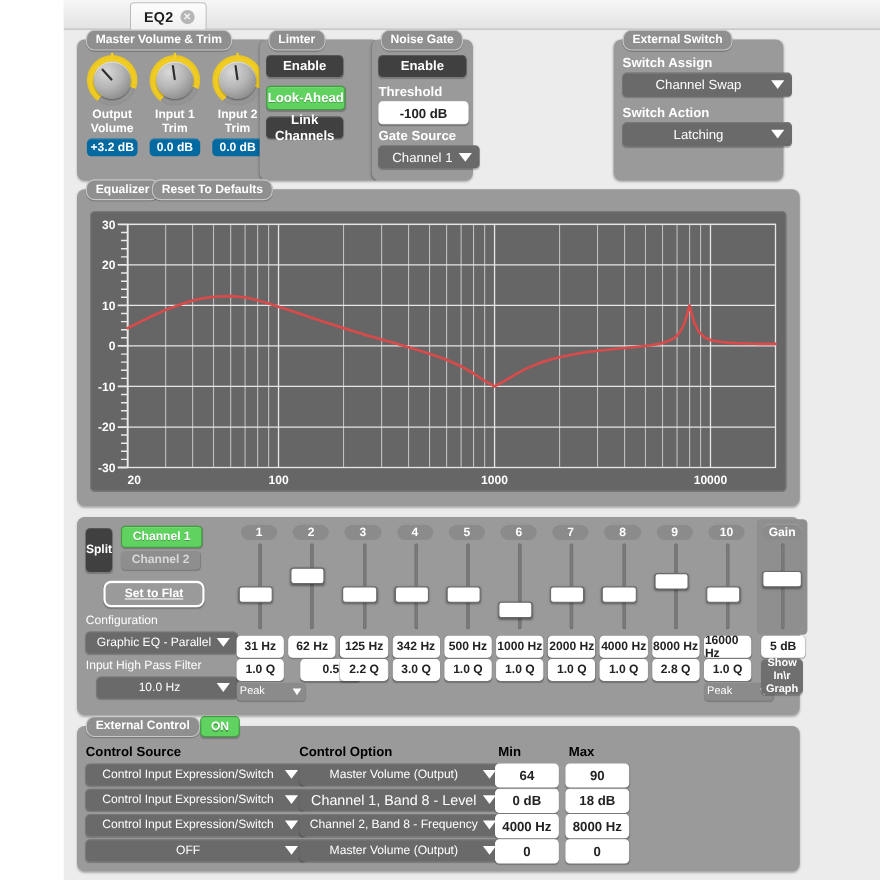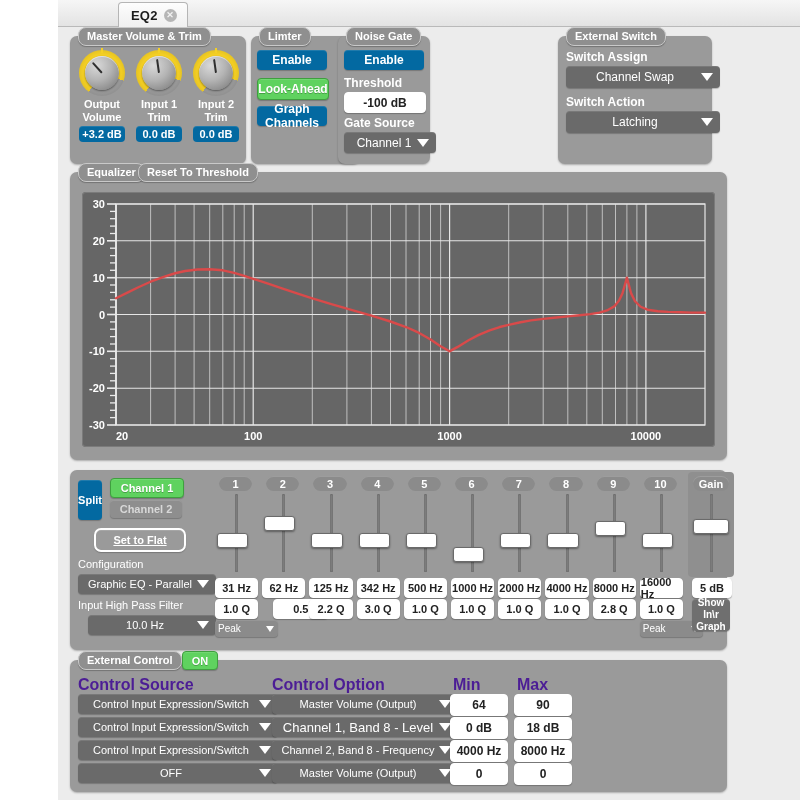--- a/index.html
+++ b/index.html
@@ -19,21 +19,21 @@
     font-weight:bold;line-height:1;}
 
   
   .panel{position:absolute;background:#9a9a9a;border-radius:7px;
     box-shadow:0 1px 2px rgba(0,0,0,.28);}
   .ptitle{position:absolute;top:-9px;left:8px;height:17px;padding:0 8px;
     background:#8f8f8f;border:1px solid #c9c9c9;border-radius:8px;
     color:#ffffff;font-size:11px;font-weight:bold;line-height:17px;white-space:nowrap;
     box-shadow:0 1px 1px rgba(0,0,0,.25);}
 
-  .btn{background:#0369a1;border-radius:4px;color:#ffffff;font-size:12px;font-weight:bold;
+  .btn{background:#404040;border-radius:4px;color:#ffffff;font-size:12px;font-weight:bold;
     display:flex;align-items:center;justify-content:center;text-align:center;
     box-shadow:inset 0 1px 0 rgba(255,255,255,.12),0 1px 1px rgba(0,0,0,.22);}
   .btn.green{background:#5fd25f;color:#ffffff;border:1px solid #3f9f3f;
     text-shadow:0 1px 0 rgba(0,0,0,.25);}
   .btn.light{background:#8e8e8e;color:#d8d8d8;}
   .btn.white{background:#9a9a9a;border:2px solid #ffffff;color:#ffffff;border-radius:7px;}
 
   .ddown{background:#6a6a6a;border-radius:4px;color:#ffffff;font-size:12px;
     display:flex;align-items:center;justify-content:center;position:relative;
     box-shadow:inset 0 1px 0 rgba(255,255,255,.10),0 1px 1px rgba(0,0,0,.22);}
@@ -75,21 +75,21 @@
   .bandhead{position:absolute;height:15px;background:#8b8b8b;border-radius:8px;color:#ffffff;
     font-size:11px;font-weight:bold;display:flex;align-items:center;justify-content:center;
     box-shadow:inset 0 1px 0 rgba(255,255,255,.16);}
   .strack{position:absolute;width:3px;background:#7c7c7c;border-radius:2px;
     box-shadow:inset 0 0 1px rgba(0,0,0,.5);}
   .sthumb{position:absolute;height:13px;background:#ffffff;border:1px solid #6a6a6a;
     border-radius:3px;box-shadow:0 1px 2px rgba(0,0,0,.4);}
   .gaincol{position:absolute;background:#8f8f8f;border-radius:4px;}
 
   
-  .ec-head{position:absolute;color:#4c1d95;font-size:16px;font-weight:bold;}
+  .ec-head{position:absolute;color:#000000;font-size:12px;font-weight:bold;}
 </style>
 </head>
 <body>
 
 <div id="root">
  <div id="window">
 
   <div id="tabbar">
     <div id="tab">
       <span id="tab-label">EQ2</span>
@@ -129,25 +129,25 @@
             <div class="ringshade"></div>
             <div class="tickmark"></div>
             <div class="cap"></div>
             <div class="ptr" style="transform: translateX(-50%) rotate(-8deg);"></div>
           </div>
           <div class="knoblbl" style="top: 48px;">Input 2</div>
           <div class="knoblbl" style="top: 61px;">Trim</div>
           <div class="knobval" style="top: 76px;">0.0 dB</div>
         </div>
       </div>
-  <div class="panel" id="p-limiter" style="left: 193px; top: 36px; width: 84px; height: 128px; padding-left: 25px;">
+  <div class="panel" id="p-limiter" style="left: 178px; top: 36px; width: 84px; height: 128px; padding-left: 25px;">
         <div class="ptitle">Limter</div>
         <div class="btn " style="position: absolute; left: 6px; top: 14px; width: 70px; height: 20px;">Enable</div>
         <div class="btn green" style="position: absolute; left: 6px; top: 42px; width: 70px; height: 20px;">Look-Ahead</div>
-        <div class="btn " style="position: absolute; left: 6px; top: 70px; width: 70px; height: 20px;">Graph Channels</div>
+        <div class="btn " style="position: absolute; left: 6px; top: 70px; width: 70px; height: 20px;">Link Channels</div>
       </div>
   <div class="panel" id="p-gate" style="left: 280px; top: 36px; width: 92px; height: 128px;">
         <div class="ptitle">Noise Gate</div>
         <div class="btn" style="position: absolute; left: 6px; top: 14px; width: 80px; height: 20px;">Enable</div>
         <div class="lbl" style="left: 6px; top: 40px;">Threshold</div>
         <div class="field" style="position: absolute; left: 6px; top: 56px; width: 80px; height: 19px; font-size: 12px;">-100 dB</div>
         <div class="lbl" style="left: 6px; top: 80px;">Gate Source</div>
         <div class="ddown" style="position: absolute; left: 6px; top: 96px; width: 80px; height: 21px; padding-right: 12px;">
           <span>Channel 1</span>
           <div class="caret"></div>
@@ -162,21 +162,21 @@
         </div>
         <div class="lbl" style="left: 8px; top: 59px;">Switch Action</div>
         <div class="ddown" style="position: absolute; left: 8px; top: 75px; width: 138px; height: 22px; padding-right: 16px;">
           <span>Latching</span>
           <div class="caret"></div>
         </div>
       </div>
 
   <div class="panel" id="p-eq" style="left: 12px; top: 172px; width: 657px; height: 288px;">
         <div class="ptitle">Equalizer</div>
-        <div class="ptitle" style="left: 68px; top: -9px;">Reset To Threshold</div>
+        <div class="ptitle" style="left: 68px; top: -9px;">Reset To Defaults</div>
         <div id="graph" style="position: absolute; left: 12px; top: 20px; width: 633px; height: 255px;">
           <svg width="633" height="255">
             <line x1="68.6" y1="12" x2="68.6" y2="233" stroke="#cfcfcf" stroke-width="1" opacity="0.85"></line>
             <line x1="93.1" y1="12" x2="93.1" y2="233" stroke="#cfcfcf" stroke-width="1" opacity="0.85"></line>
             <line x1="112.1" y1="12" x2="112.1" y2="233" stroke="#cfcfcf" stroke-width="1" opacity="0.85"></line>
             <line x1="127.7" y1="12" x2="127.7" y2="233" stroke="#cfcfcf" stroke-width="1" opacity="0.85"></line>
             <line x1="140.8" y1="12" x2="140.8" y2="233" stroke="#cfcfcf" stroke-width="1" opacity="0.85"></line>
             <line x1="152.2" y1="12" x2="152.2" y2="233" stroke="#cfcfcf" stroke-width="1" opacity="0.85"></line>
             <line x1="162.2" y1="12" x2="162.2" y2="233" stroke="#cfcfcf" stroke-width="1" opacity="0.85"></line>
             <line x1="230.3" y1="12" x2="230.3" y2="233" stroke="#cfcfcf" stroke-width="1" opacity="0.85"></line>

